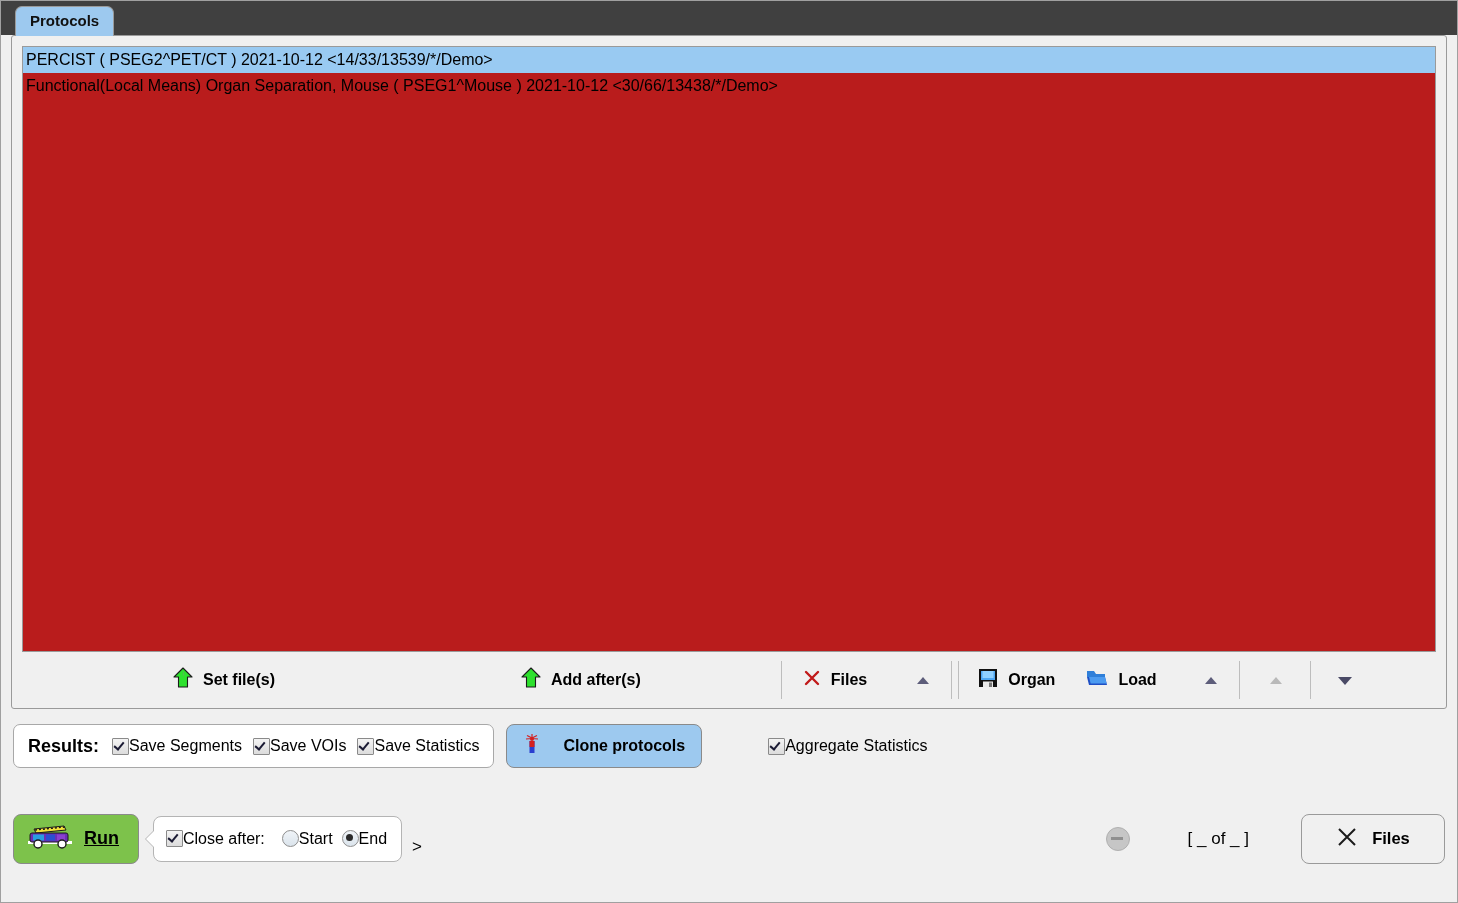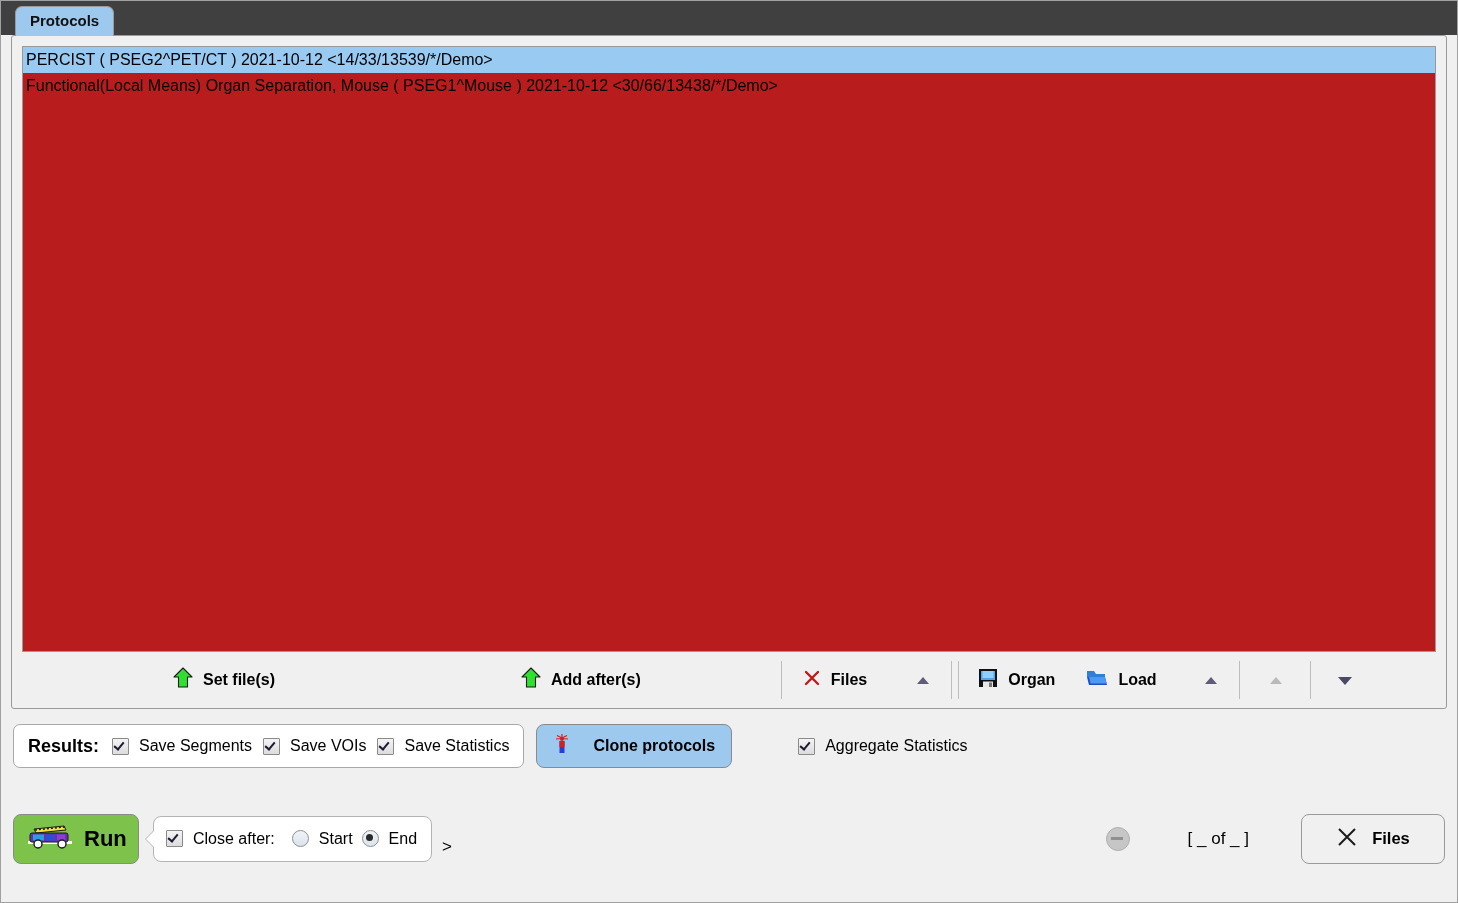--- a/index.html
+++ b/index.html
@@ -170,21 +170,21 @@
   }
   .results-label {
     font-size: 18px;
     font-weight: bold;
     color: #000;
     margin-right: 2px;
   }
   .cb-wrap {
     display: flex;
     align-items: center;
-    gap: 10px;
+    gap: 0;
     font-size: 16px;
     color: #000;
     white-space: nowrap;
   }
   .checkbox {
     width: 15px;
     height: 15px;
     border: 1px solid #8a8a8a;
     background: linear-gradient(#f4f4f4, #dcdcdc);
     position: relative;
@@ -233,23 +233,24 @@
     width: 126px;
     height: 50px;
     display: flex;
     align-items: center;
     gap: 8px;
     padding: 0 10px;
     box-sizing: border-box;
     cursor: default;
   }
   .run-label {
-    font-size: 22px;
+    font-size: 18px;
     font-weight: bold;
     color: #000;
+    text-decoration: underline;
   }
   .closeafter-group {
     background: #ffffff;
     border: 1px solid #b4b4b4;
     border-radius: 8px;
     height: 46px;
     display: flex;
     align-items: center;
     padding: 0 14px 0 12px;
     gap: 9px;

